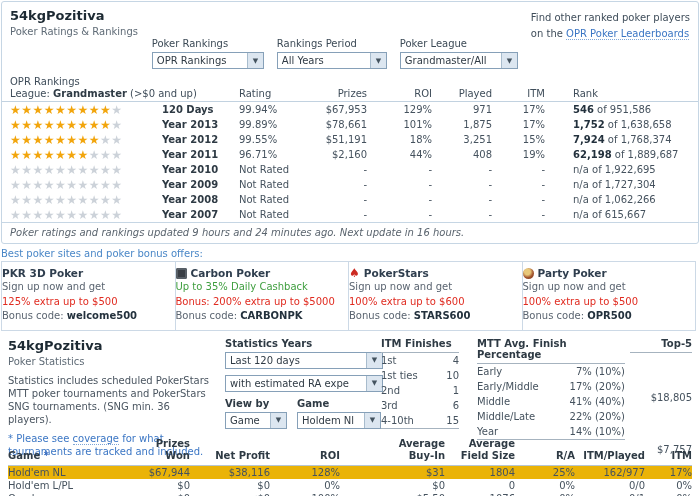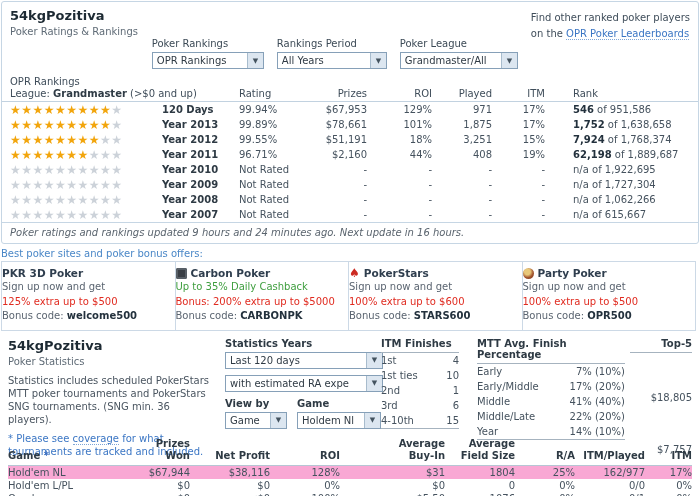--- a/index.html
+++ b/index.html
@@ -72,21 +72,21 @@
   .st-top5 .mrow { justify-content:flex-end;margin-top:37px; }
 
   
   .gtable { padding:0 8px; margin-top:3px; }
   .ggrid { display:grid; grid-template-columns:122px 60px 80px 70px 105px 70px 60px 70px 47px; }
   .ghead { align-items:end; border-bottom:1px solid #b6c6d4; padding-bottom:2px;
            font-weight:bold; color:#2e3a44; line-height:1.25; }
   .ghead .num { text-align:right; }
   .star-blue { color:#3a6ec0; }
   .gbody .grow { height:13px; align-items:center; }
-  .gbody .grow:nth-of-type(1) { background:#f9a8d4; }
+  .gbody .grow:nth-of-type(1) { background:#eab308; }
 </style>
 </head>
 <body>
 
 <div class="page">
 
   <div class="top-box">
     <div class="top-header">
       <div class="who">
         <div class="who-title">54kgPozitiva</div>

